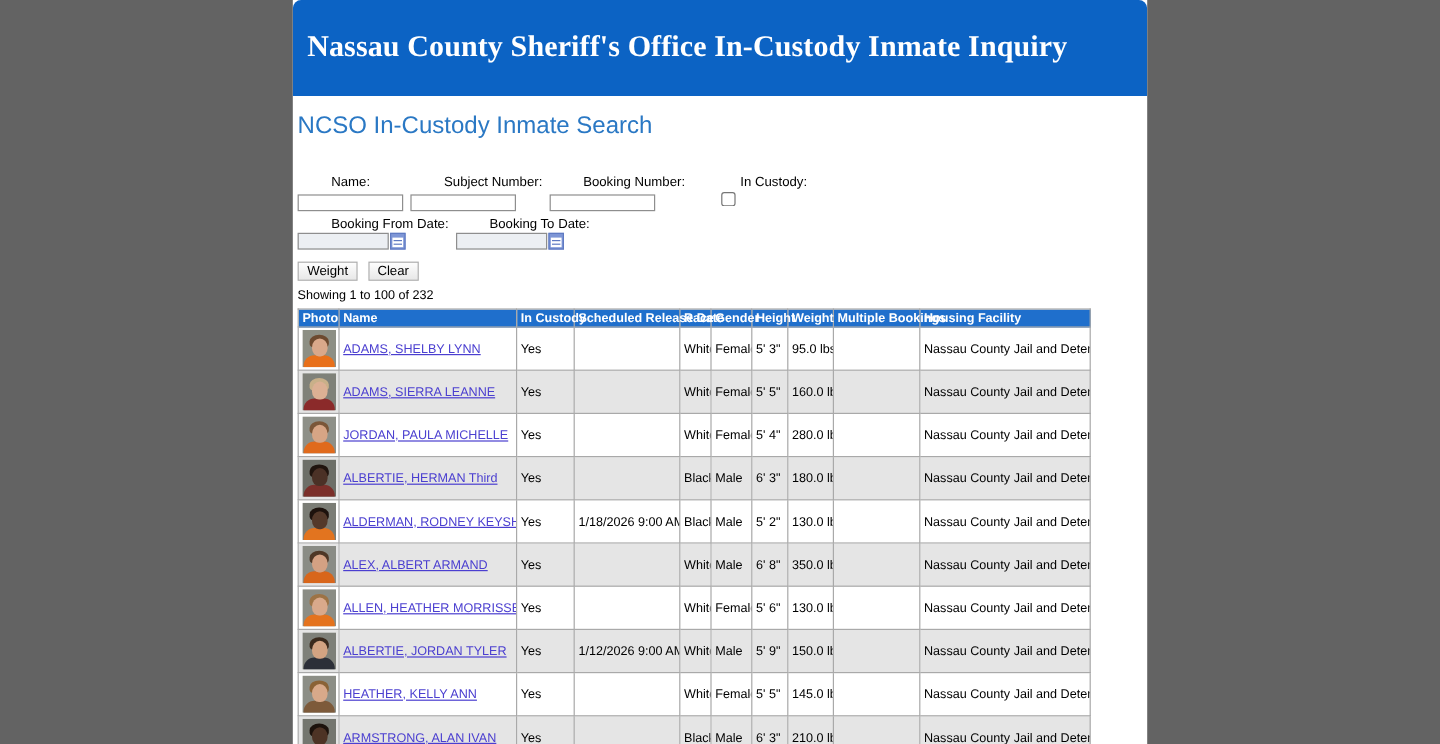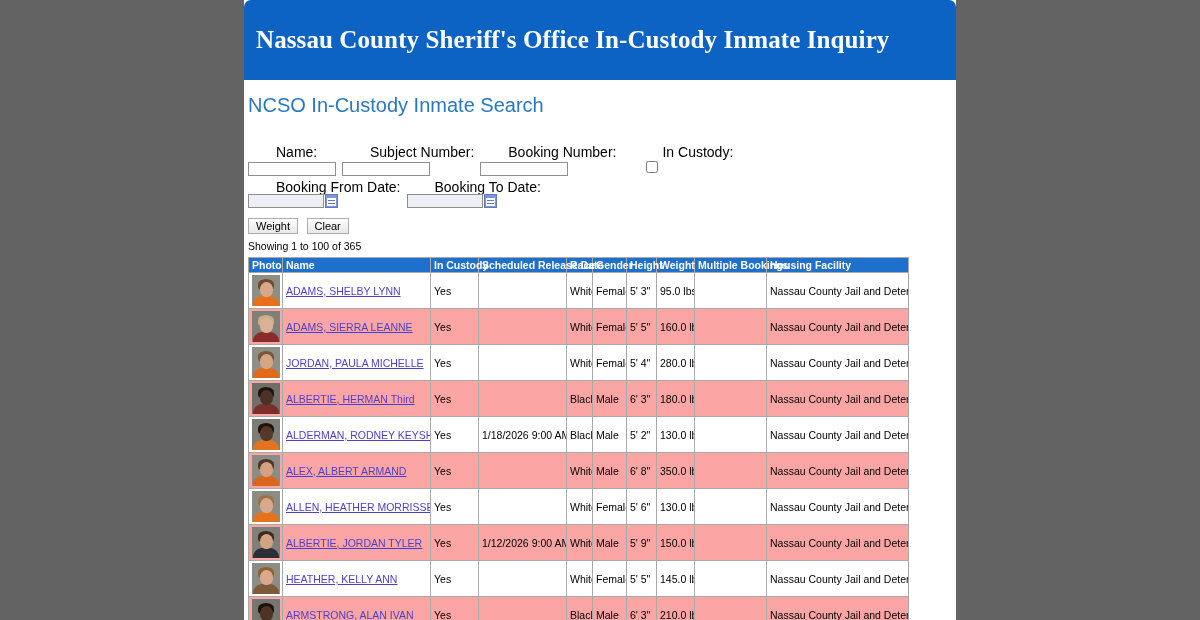--- a/index.html
+++ b/index.html
@@ -38,21 +38,21 @@
   .page-title {
     margin: 0 0 29px 0;
     font-size: 20px;
     font-weight: normal;
     color: #2a78c4;
   }
   .form-row { display: flex; align-items: flex-end; margin-bottom: 4px; }
   .fld { margin-right: 6px; }
   .fld label {
     display: block;
-    font-size: 14px;
+    font-size: 11px;
     color: #000;
     margin-bottom: 1px;
     line-height: 12px;
     padding-left: 28px;
   }
   input.txt {
     height: 14px;
     border: 1px solid #8e8e8e;
     background: #fff;
     font-size: 11px;
@@ -134,21 +134,21 @@
   }
   table.results td {
     border: 1px solid #a9a9a9;
     padding: 2px 3px;
     vertical-align: middle;
     color: #000;
     height: 33px;
     overflow: hidden;
     white-space: nowrap;
   }
-  tr.alt td { background: #fca5a5; }
+  tr.alt td { background: #e5e5e5; }
   td.photo-cell { padding: 0; width: 34px; text-align: center; }
   .mug {
     width: 28px; height: 31px;
     display: inline-block;
     vertical-align: middle;
     position: relative;
     overflow: hidden;
   }
   .mug .bg { position: absolute; inset: 0; }
   .mug .head {
@@ -239,21 +239,21 @@
           </span>
         </div>
       </div>
 
       <div class="btn-row">
         <button class="btn" type="button">Weight</button>
         <button class="btn" type="button">Clear</button>
       </div>
     </form>
 
-    <div class="showing">Showing 1 to 100 of 365</div>
+    <div class="showing">Showing 1 to 100 of 232</div>
 
     <table class="results">
       <colgroup>
         <col class="c-photo">
           <col class="c-name">
           <col class="c-cust">
           <col class="c-rel">
         <col class="c-race">
           <col class="c-gen">
           <col class="c-hgt">

